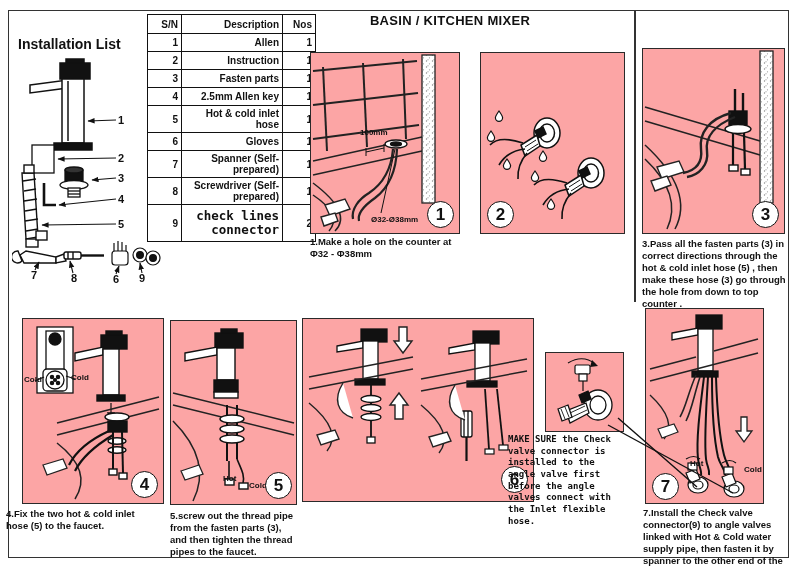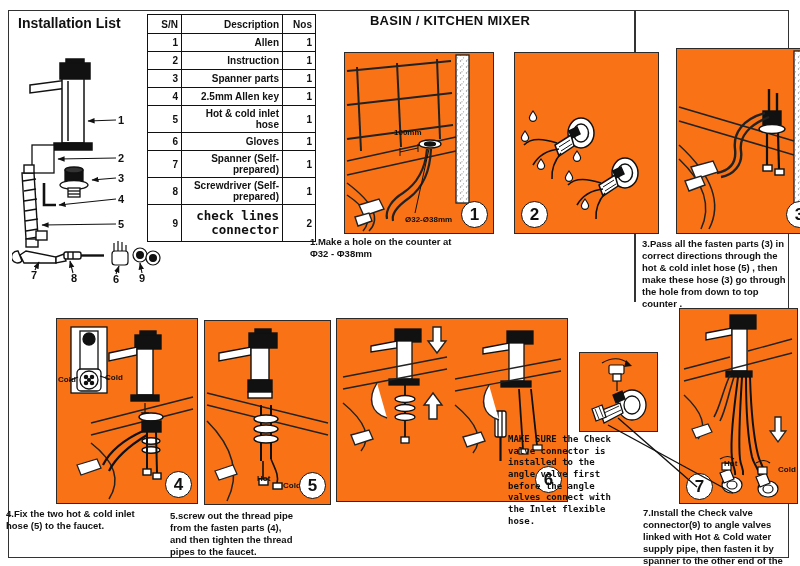--- a/index.html
+++ b/index.html
@@ -2,24 +2,24 @@
 <html><head>
 <meta charset="utf-8">
 <style>
   html,body{margin:0;padding:0;background:#e8e8e8;}
   #page{position:relative;width:800px;height:566px;background:#fff;overflow:hidden;
         font-family:"Liberation Sans",sans-serif;color:#111;}
   .abs{position:absolute;}
   #page-border{position:absolute;left:8px;top:10px;width:779px;height:546px;
         border:1.6px solid #333;}
   #top-divider{position:absolute;left:634px;top:10px;width:2px;height:292px;background:#333;}
-  #install-title{position:absolute;left:18px;top:15px;font-size:14px;font-weight:600;}
+  #install-title{position:absolute;left:18px;top:36px;font-size:14px;font-weight:600;}
   #doc-title{position:absolute;left:310px;top:13px;width:280px;text-align:center;
         font-size:13px;font-weight:700;letter-spacing:.3px;}
-  .panel{position:absolute;border:1.6px solid #2a2a2a;background:#f97316;margin-left:34px;}
+  .panel{position:absolute;border:1.6px solid #2a2a2a;background:#fca5a5;}
   .caption{position:absolute;font-size:9.5px;line-height:1.27;font-weight:700;color:#111;}
   .step-circle{position:absolute;width:25px;height:25px;border:1.9px solid #111;border-radius:50%;
         background:#fff;display:flex;align-items:center;justify-content:center;
         font-size:17px;font-weight:700;}
   .lbl{position:absolute;font-size:8px;font-weight:700;white-space:nowrap;color:#111;}
   .callout{position:absolute;font-size:11px;font-weight:700;}
   table.parts{position:absolute;left:147px;top:14px;border-collapse:collapse;background:#fff;
         font-size:10px;text-align:right;}
   table.parts td,table.parts th{border:1.2px solid #111;padding:0 3px;vertical-align:middle;}
   table.parts th{font-weight:700;height:18px;}
@@ -139,21 +139,21 @@
       <td>Allen</td>
       <td>1</td>
         </tr>
     <tr class="r-s">
       <td>2</td>
       <td>Instruction</td>
       <td>1</td>
         </tr>
     <tr class="r-s">
       <td>3</td>
-      <td>Spanner parts</td>
+      <td>Fasten parts</td>
       <td>1</td>
         </tr>
     <tr class="r-s">
       <td>4</td>
       <td>2.5mm Allen key</td>
       <td>1</td>
         </tr>
     <tr class="r-d">
       <td>5</td>
       <td>Hot &amp; cold inlet hose</td>
@@ -390,21 +390,21 @@
         <rect x="68" y="162" width="9" height="6" fill="#fff"></rect>
       </g>
       <g stroke="#222" stroke-width="1.3" fill="#fff">
         <path d="M10,150 l18,-6 l4,9 l-18,6 z"></path>
       </g>
     </svg>
     <span class="lbl" style="left:52px;top:153px;">Hot</span>
     <span class="lbl" style="left:78px;top:160px;">Cold</span>
     <span class="step-circle" style="right:4px;bottom:5px;">5</span>
   </div>
-  <div class="caption" style="left:170px;top:510px;width:128px;">5.screw out the thread pipe from the fasten parts (4), and then tighten the thread pipes to the faucet.</div>
+  <div class="caption" style="left:170px;top:510px;width:128px;">5.screw out the thread pipe from the fasten parts (3), and then tighten the thread pipes to the faucet.</div>
 
   <div class="panel" style="left:302px;top:318px;width:230px;height:182px;">
     <svg width="230" height="182" viewBox="0 0 230 182">
       <g stroke="#111" stroke-width="1.3" fill="#fff">
         <rect x="58" y="10" width="26" height="13" fill="#111"></rect>
         <polygon points="34,27 60,22 60,29 34,33"></polygon>
         <rect x="60" y="22" width="15" height="38"></rect>
         <rect x="52" y="60" width="30" height="6" fill="#111"></rect>
       </g>
       <g stroke="#222" stroke-width="1.4" fill="none">

